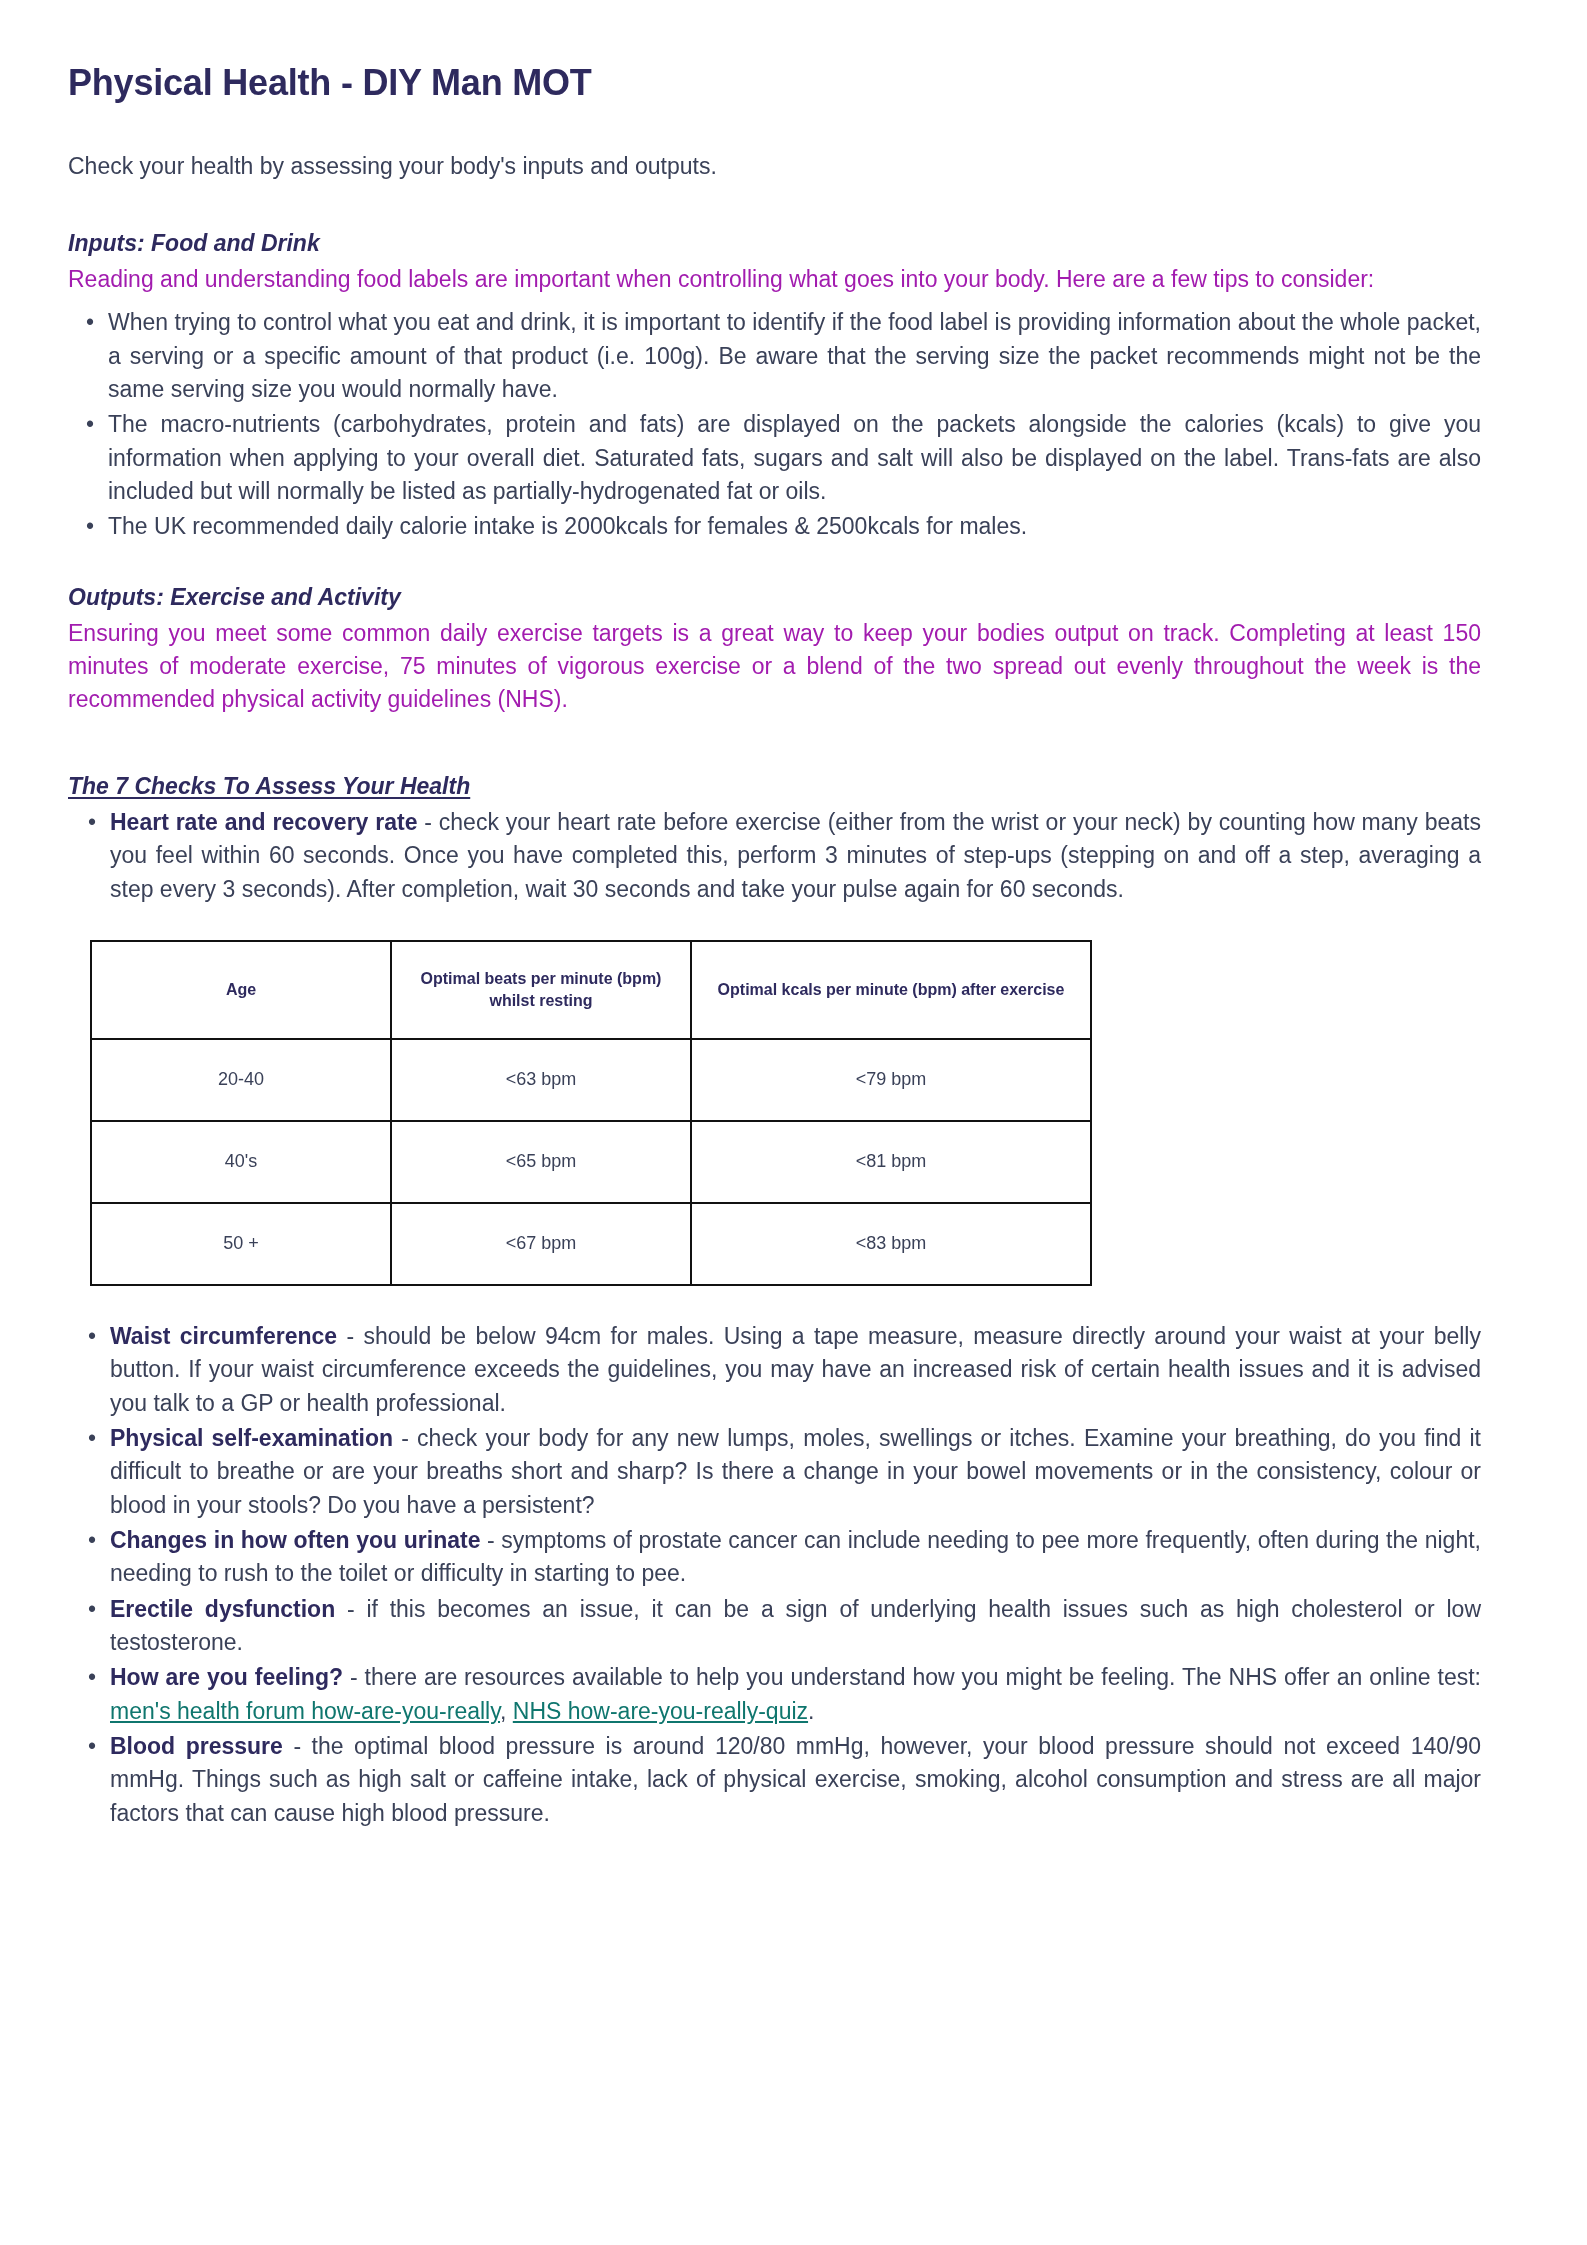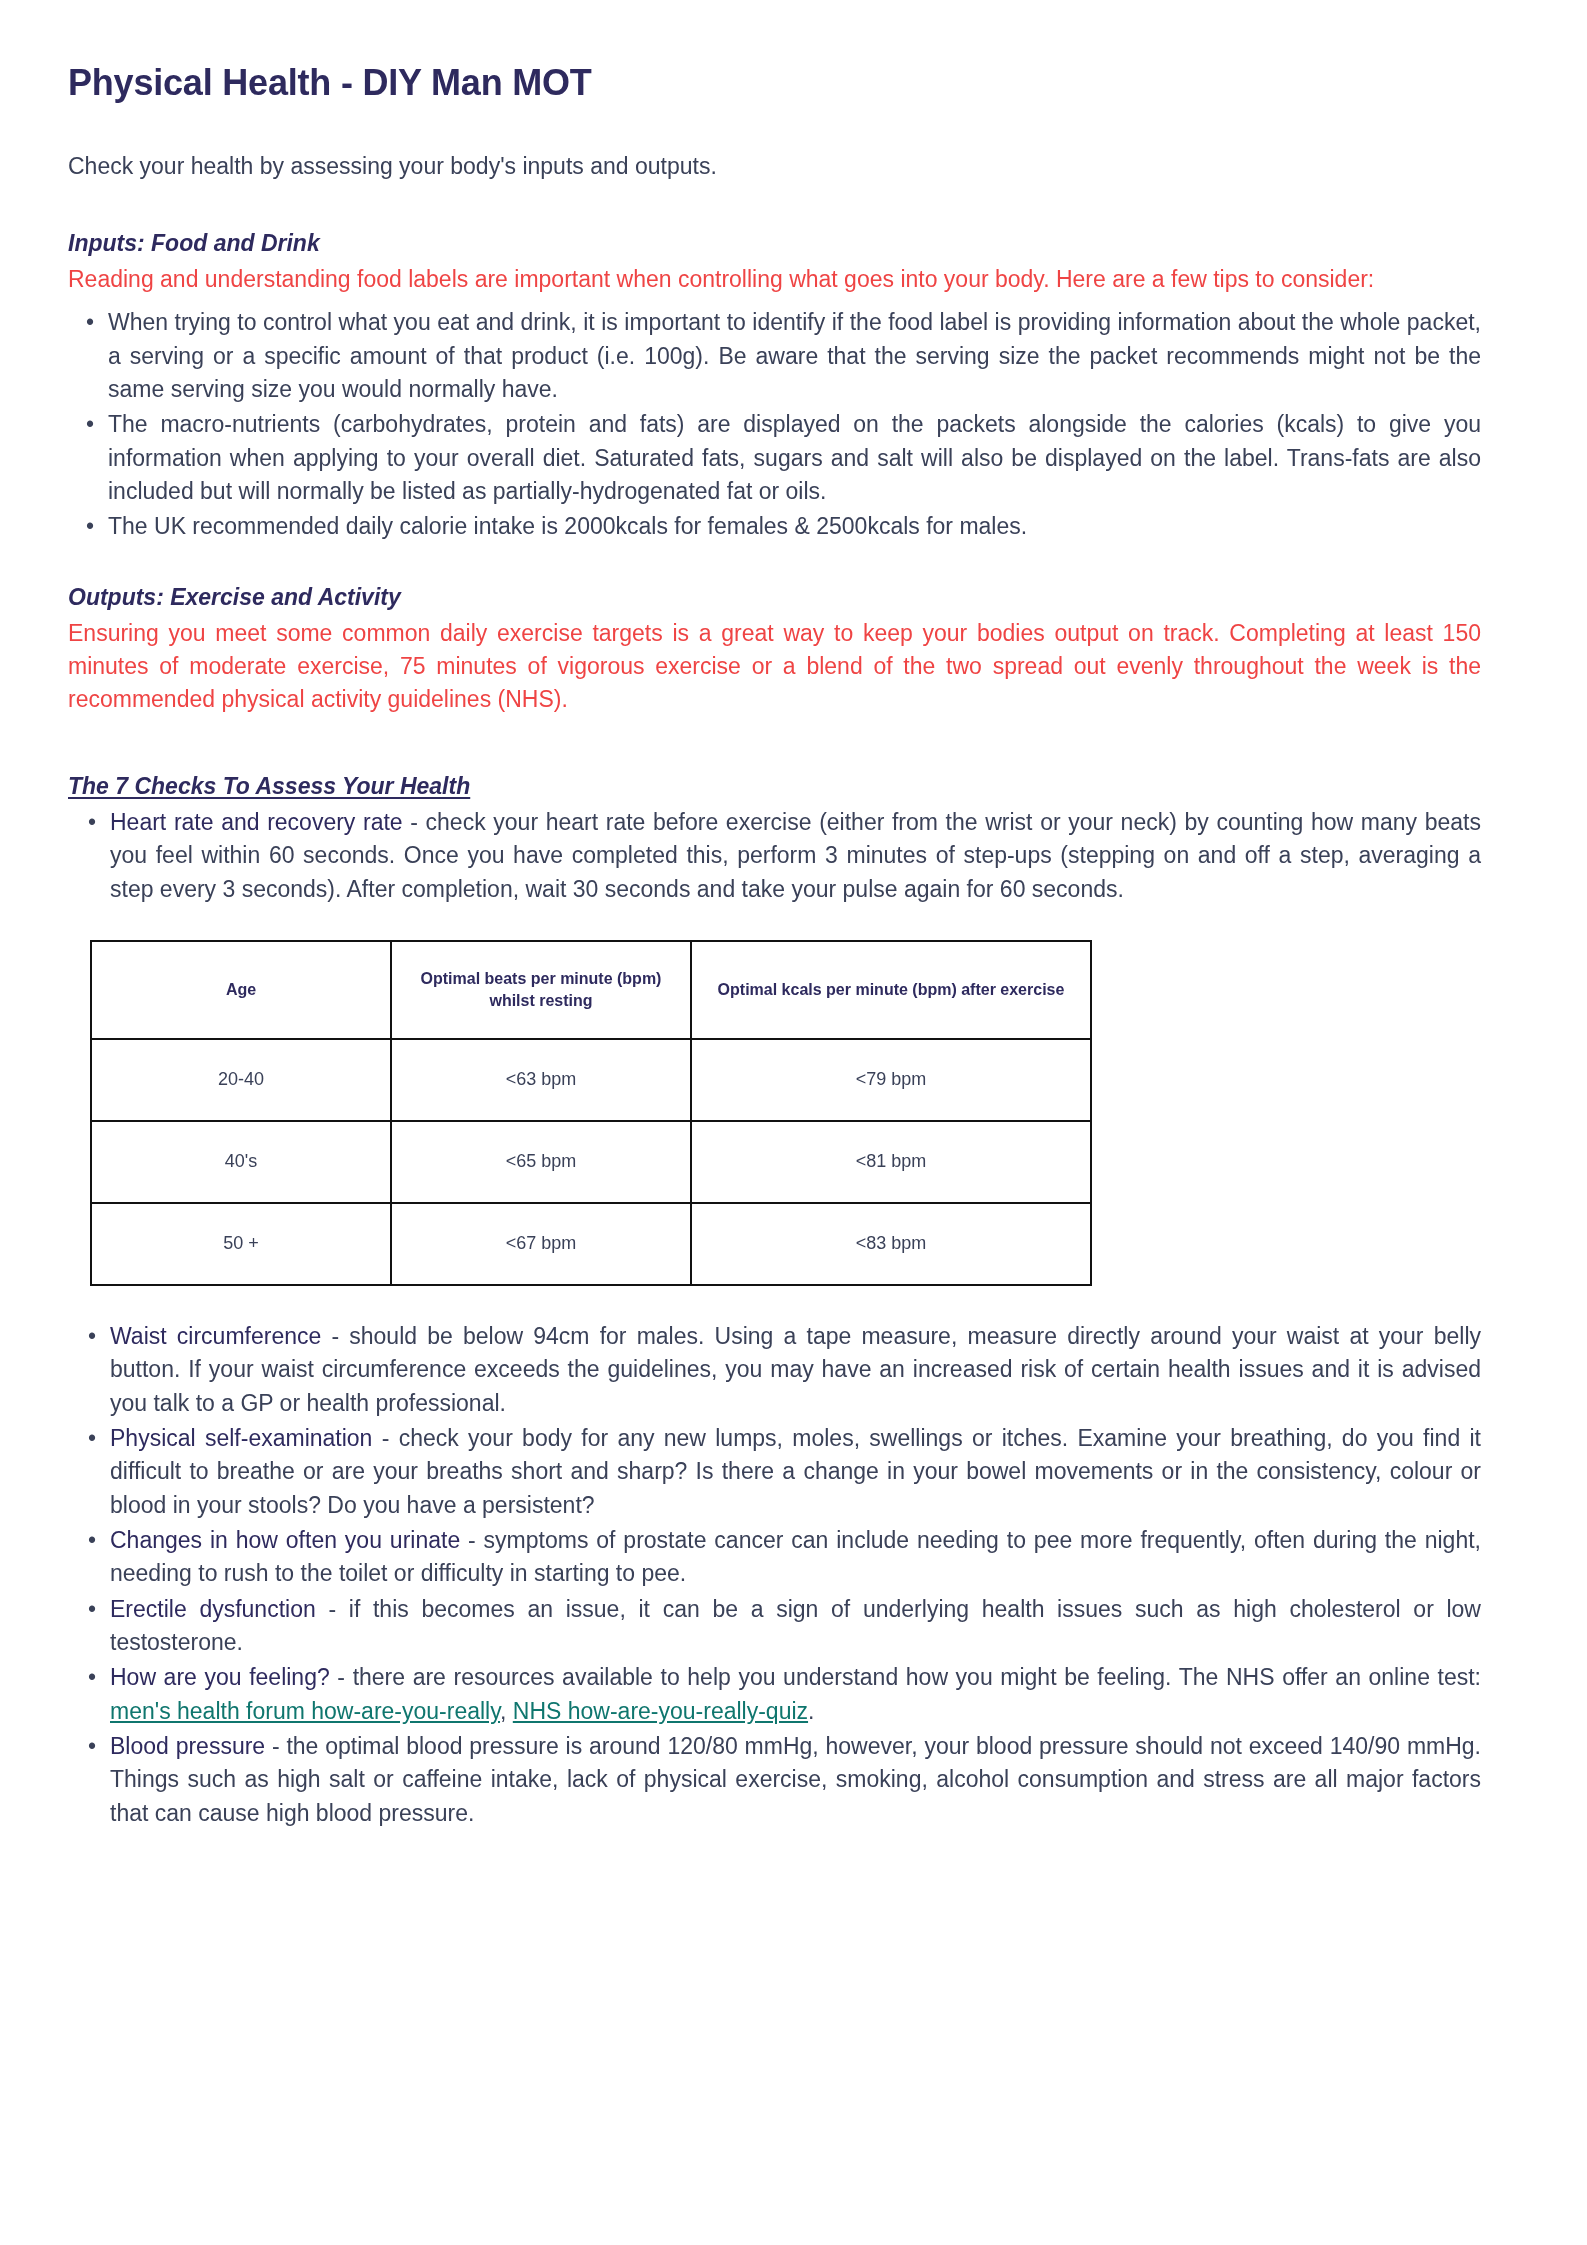--- a/index.html
+++ b/index.html
@@ -45,21 +45,21 @@
   }
   h2.sec-head.underlined {
     text-decoration: underline;
     text-underline-offset: 3px;
   }
   p.sec-body {
     font-size: 23px;
     line-height: 1.45;
     margin: 0 0 10px 0;
     text-align: justify;
-    color: #ef4444;
+    color: #a21caf;
   }
   .block-gap {
     height: 36px;
   }
   .block-gap-lg {
     height: 44px;
   }
   ul.bullets {
     list-style: none;
     margin: 0;
@@ -83,21 +83,21 @@
     font-size: 23px;
     line-height: 1.45;
   }
   ul.bullets.indent > li {
     padding-left: 42px;
   }
   ul.bullets.indent > li::before {
     left: 20px;
   }
   li b, .lead {
-    font-weight: normal;
+    font-weight: bold;
     color: #2e2a5e;
   }
   a.doclink {
     color: #0f766e;
     text-decoration: underline;
     text-underline-offset: 2px;
   }
   table.hr-table {
     border-collapse: collapse;
     width: 1000px;

